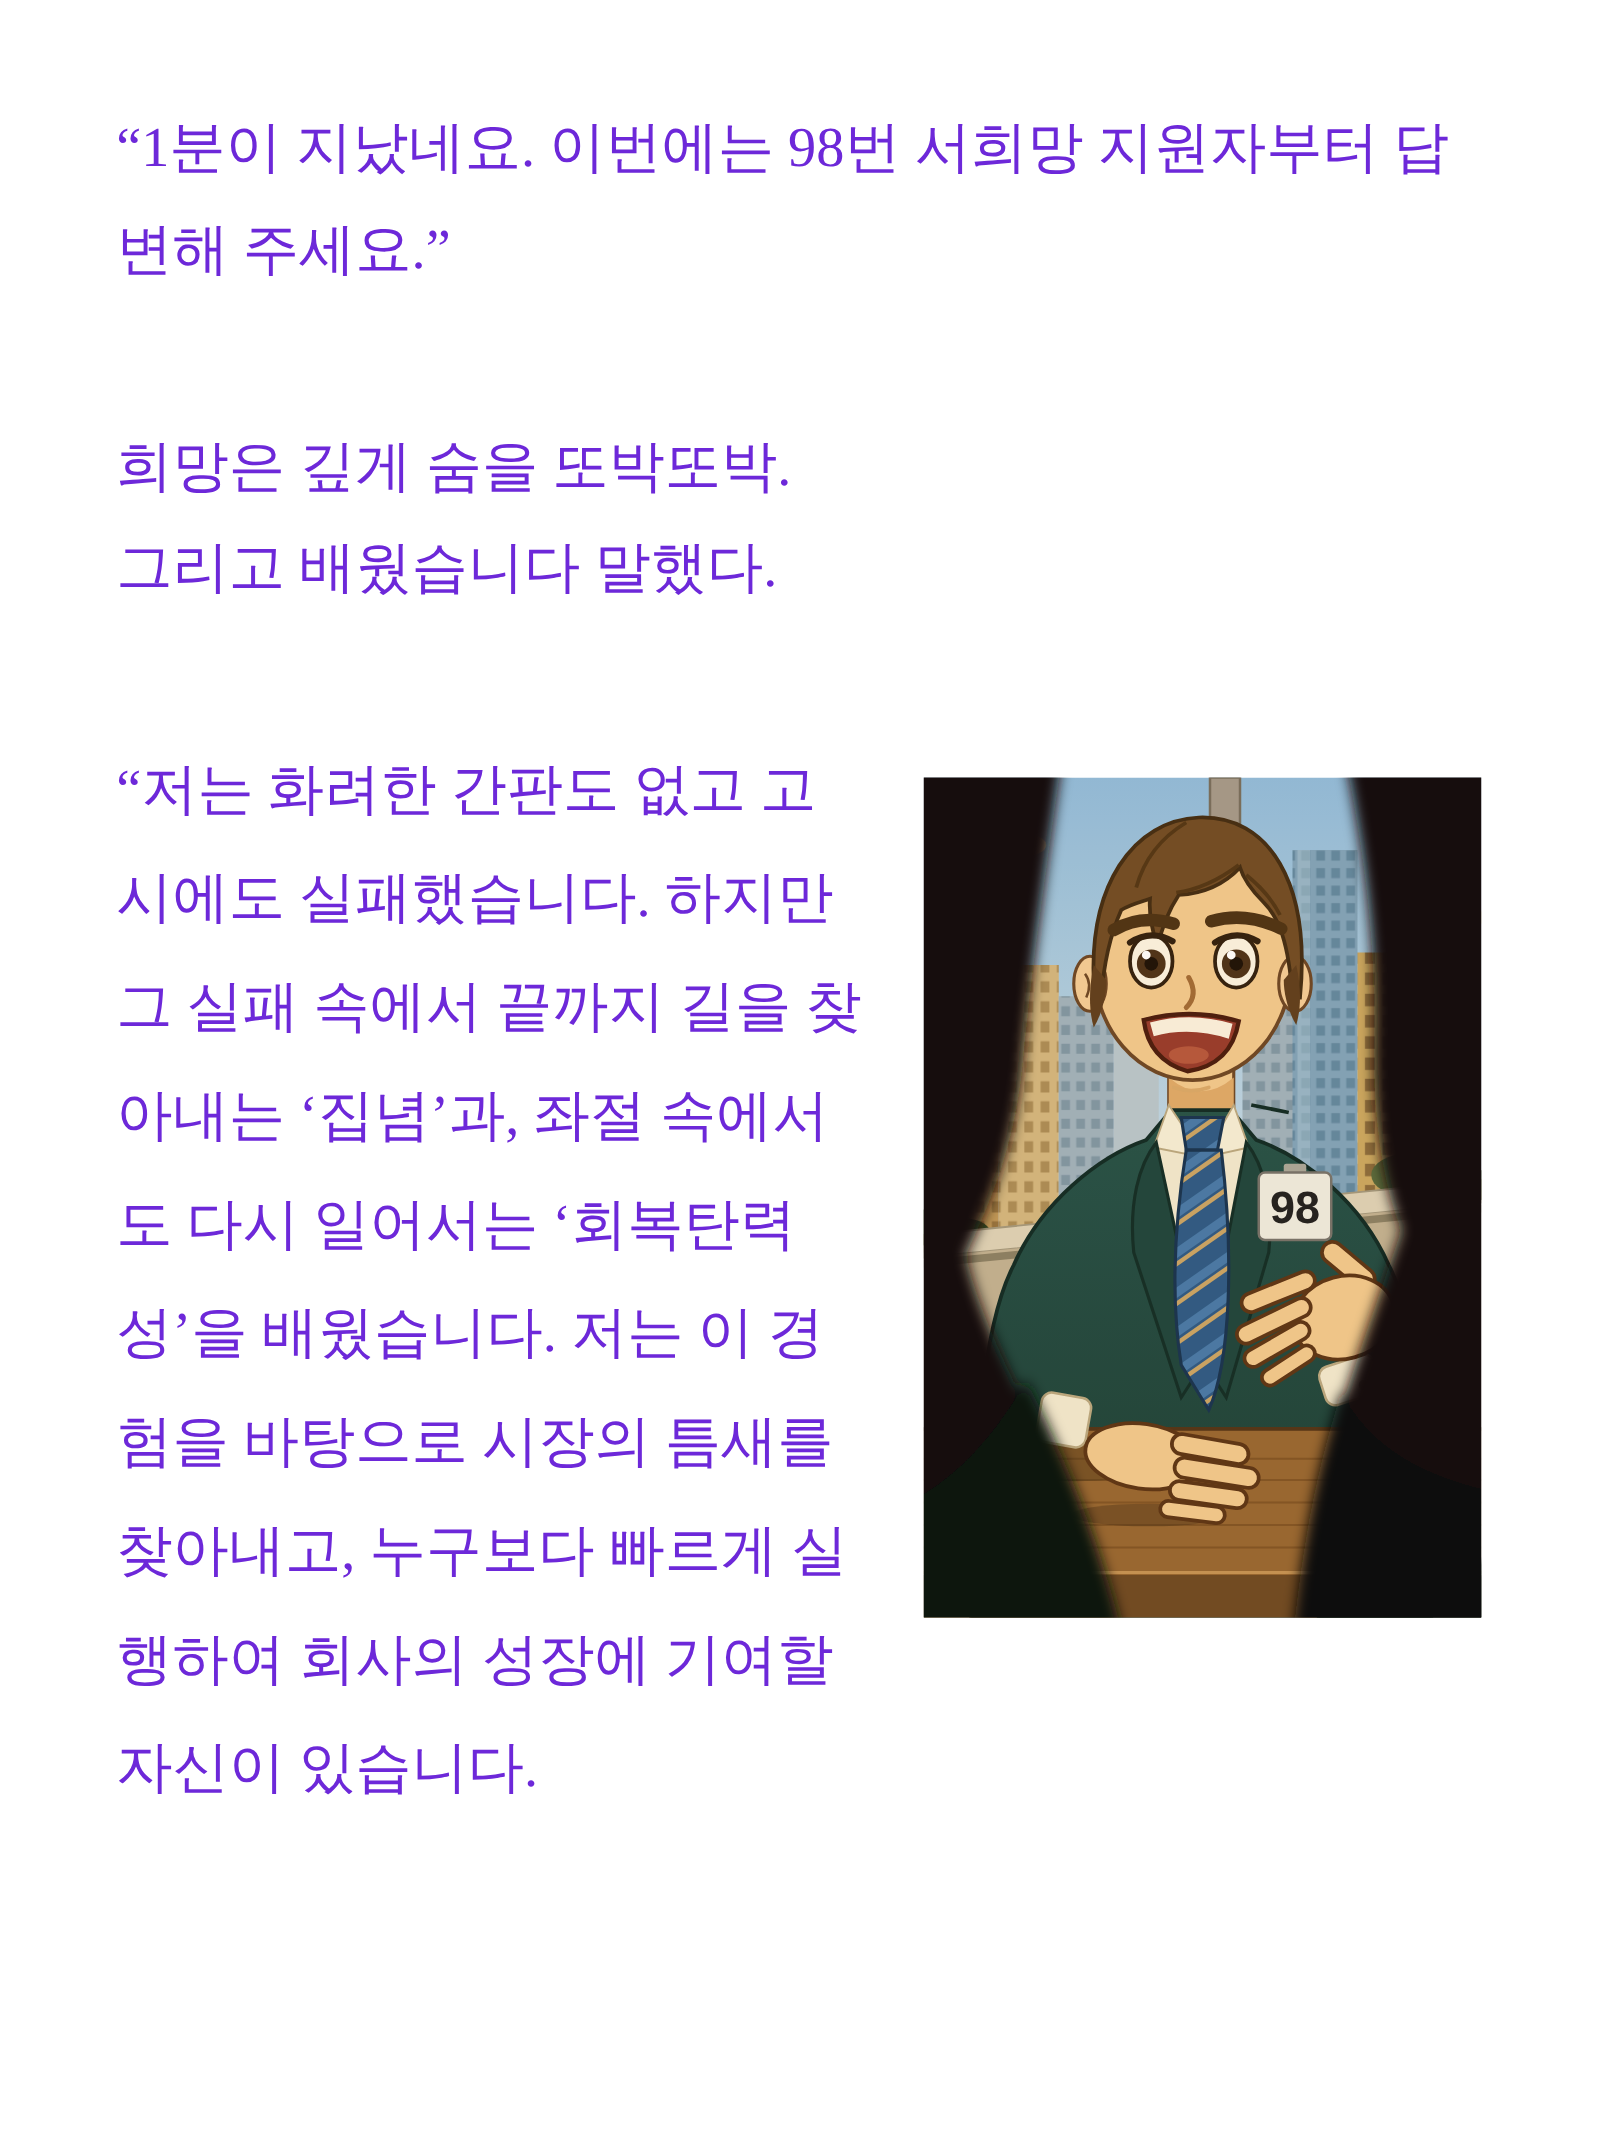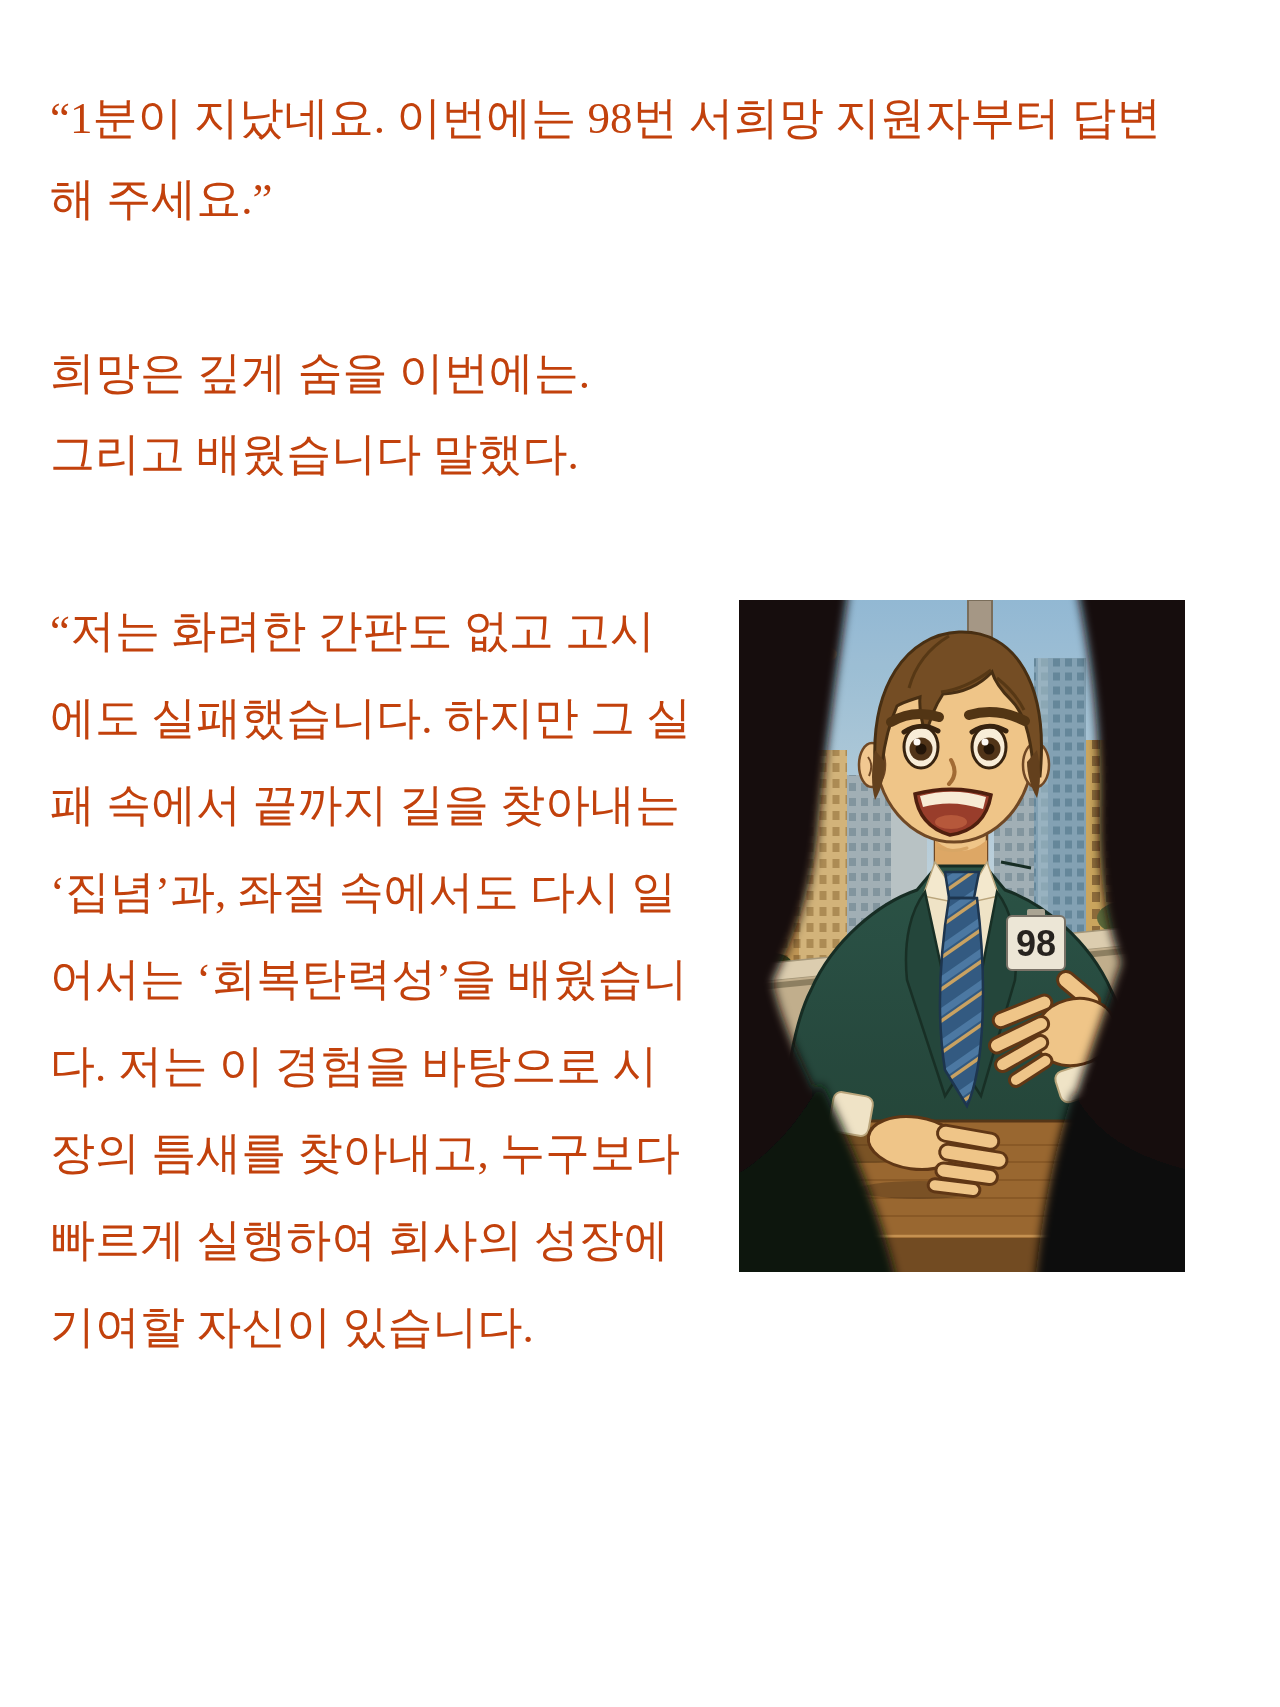--- a/index.html
+++ b/index.html
@@ -1,55 +1,55 @@
 <!DOCTYPE html>
 <html><head>
 <meta charset="utf-8">
 <style>
   html, body { margin: 0; padding: 0; background: #ffffff; }
   .page {
     position: relative;
     width: 1280px;
     height: 1707px;
     box-sizing: border-box;
-    padding: 78px 93px 0 50px;
+    padding: 78px 93px 0 93px;
     background: #ffffff;
     overflow: hidden;
     font-family: "Liberation Serif", "DejaVu Serif", serif;
-    color: #c2410c;
+    color: #6d28d9;
   }
   .para {
     font-size: 45px;
     line-height: 81px;
     margin: 0 0 93px 0;
     text-align: left;
     word-break: normal;
   }
   .para.main {
     line-height: 87px;
     margin-bottom: 0;
   }
   .narration-line { display: block; }
   .illustration {
     float: right;
     width: 446px;
     height: 672px;
-    margin: 12px 2px 14px 42px;
+    margin: 34px 2px 14px 42px;
   }
   .illustration svg { display: block; width: 446px; height: 672px; }
 </style>
 </head>
 <body>
 
 <div class="page">
 
   <div class="para">“1분이 지났네요. 이번에는 98번 서희망 지원자부터 답변해 주세요.”</div>
 
   <div class="para">
-    <span class="narration-line">희망은 깊게 숨을 이번에는.</span>
+    <span class="narration-line">희망은 깊게 숨을 또박또박.</span>
     <span class="narration-line">그리고 배웠습니다 말했다.</span>
   </div>
 
   <div class="para main">
 
     <div class="illustration">
       <svg viewBox="0 0 446 672" xmlns="http://www.w3.org/2000/svg">
         <defs>
           <linearGradient id="skyg" x1="0" y1="0" x2="0" y2="1">
             <stop offset="0" stop-color="#8fbcdc"></stop>

